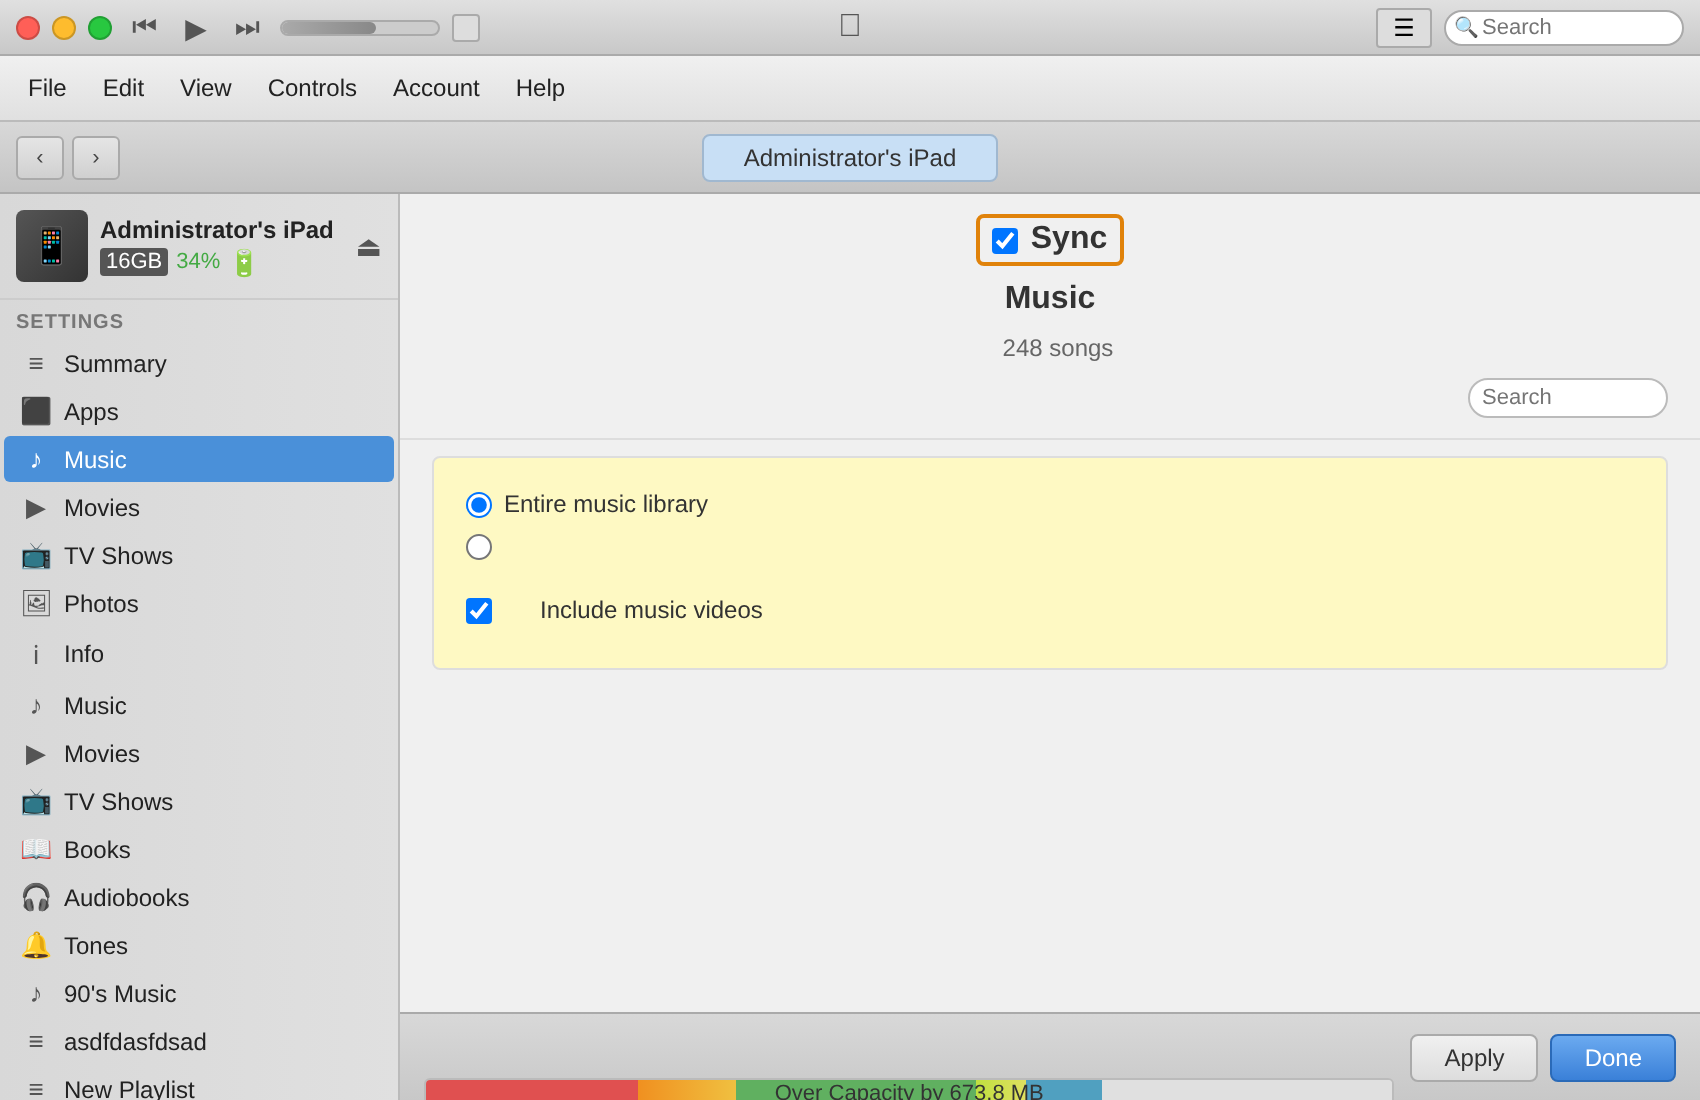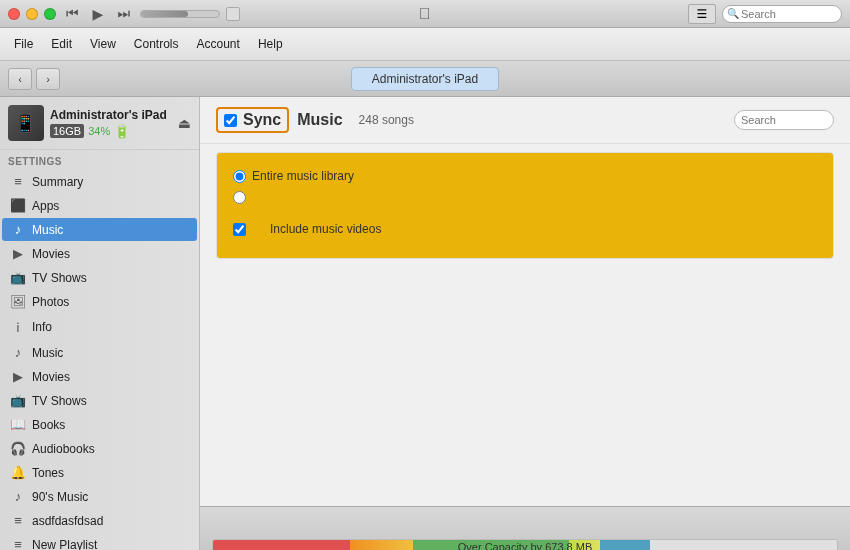--- a/index.html
+++ b/index.html
@@ -229,20 +229,21 @@
     }
 
     
     .sync-header {
       padding: 10px 16px;
       background: #f0f0f0;
       border-bottom: 1px solid #ddd;
       display: flex;
       align-items: center;
       gap: 8px;
+      flex-direction: column;
     }
     .sync-checkbox-wrapper {
       display: flex;
       align-items: center;
       gap: 6px;
       border: 2px solid #e0820a;
       border-radius: 4px;
       padding: 2px 6px;
     }
     .sync-label { font-size: 16px; font-weight: bold; color: #333; }
@@ -254,21 +255,21 @@
       width: 100px;
       border-radius: 10px;
       border: 1px solid #bbb;
       background: white;
       padding: 0 6px;
       font-size: 11px;
     }
 
     
     .sync-options {
-      background: #eab308;
+      background: #fef9c3;
       border: 1px solid #ddd;
       border-radius: 4px;
       margin: 8px 16px;
       padding: 16px;
     }
     .radio-option {
       display: flex;
       align-items: center;
       gap: 6px;
       margin-bottom: 8px;
@@ -518,15 +519,19 @@
         <div class="capacity-bar">
           <div class="cap-audio"></div>
           <div class="cap-photos"></div>
           <div class="cap-apps"></div>
           <div class="cap-books"></div>
           <div class="cap-other"></div>
           <div class="cap-free"></div>
         </div>
         <div class="cap-over-label">Over Capacity by 673.8 MB</div>
       </div>
+      <div class="bottom-btns">
+        <button class="btn-apply">Apply</button>
+        <button class="btn-done">Done</button>
+      </div>
     </div>
   </div>
 </div>
 
 </body></html>

